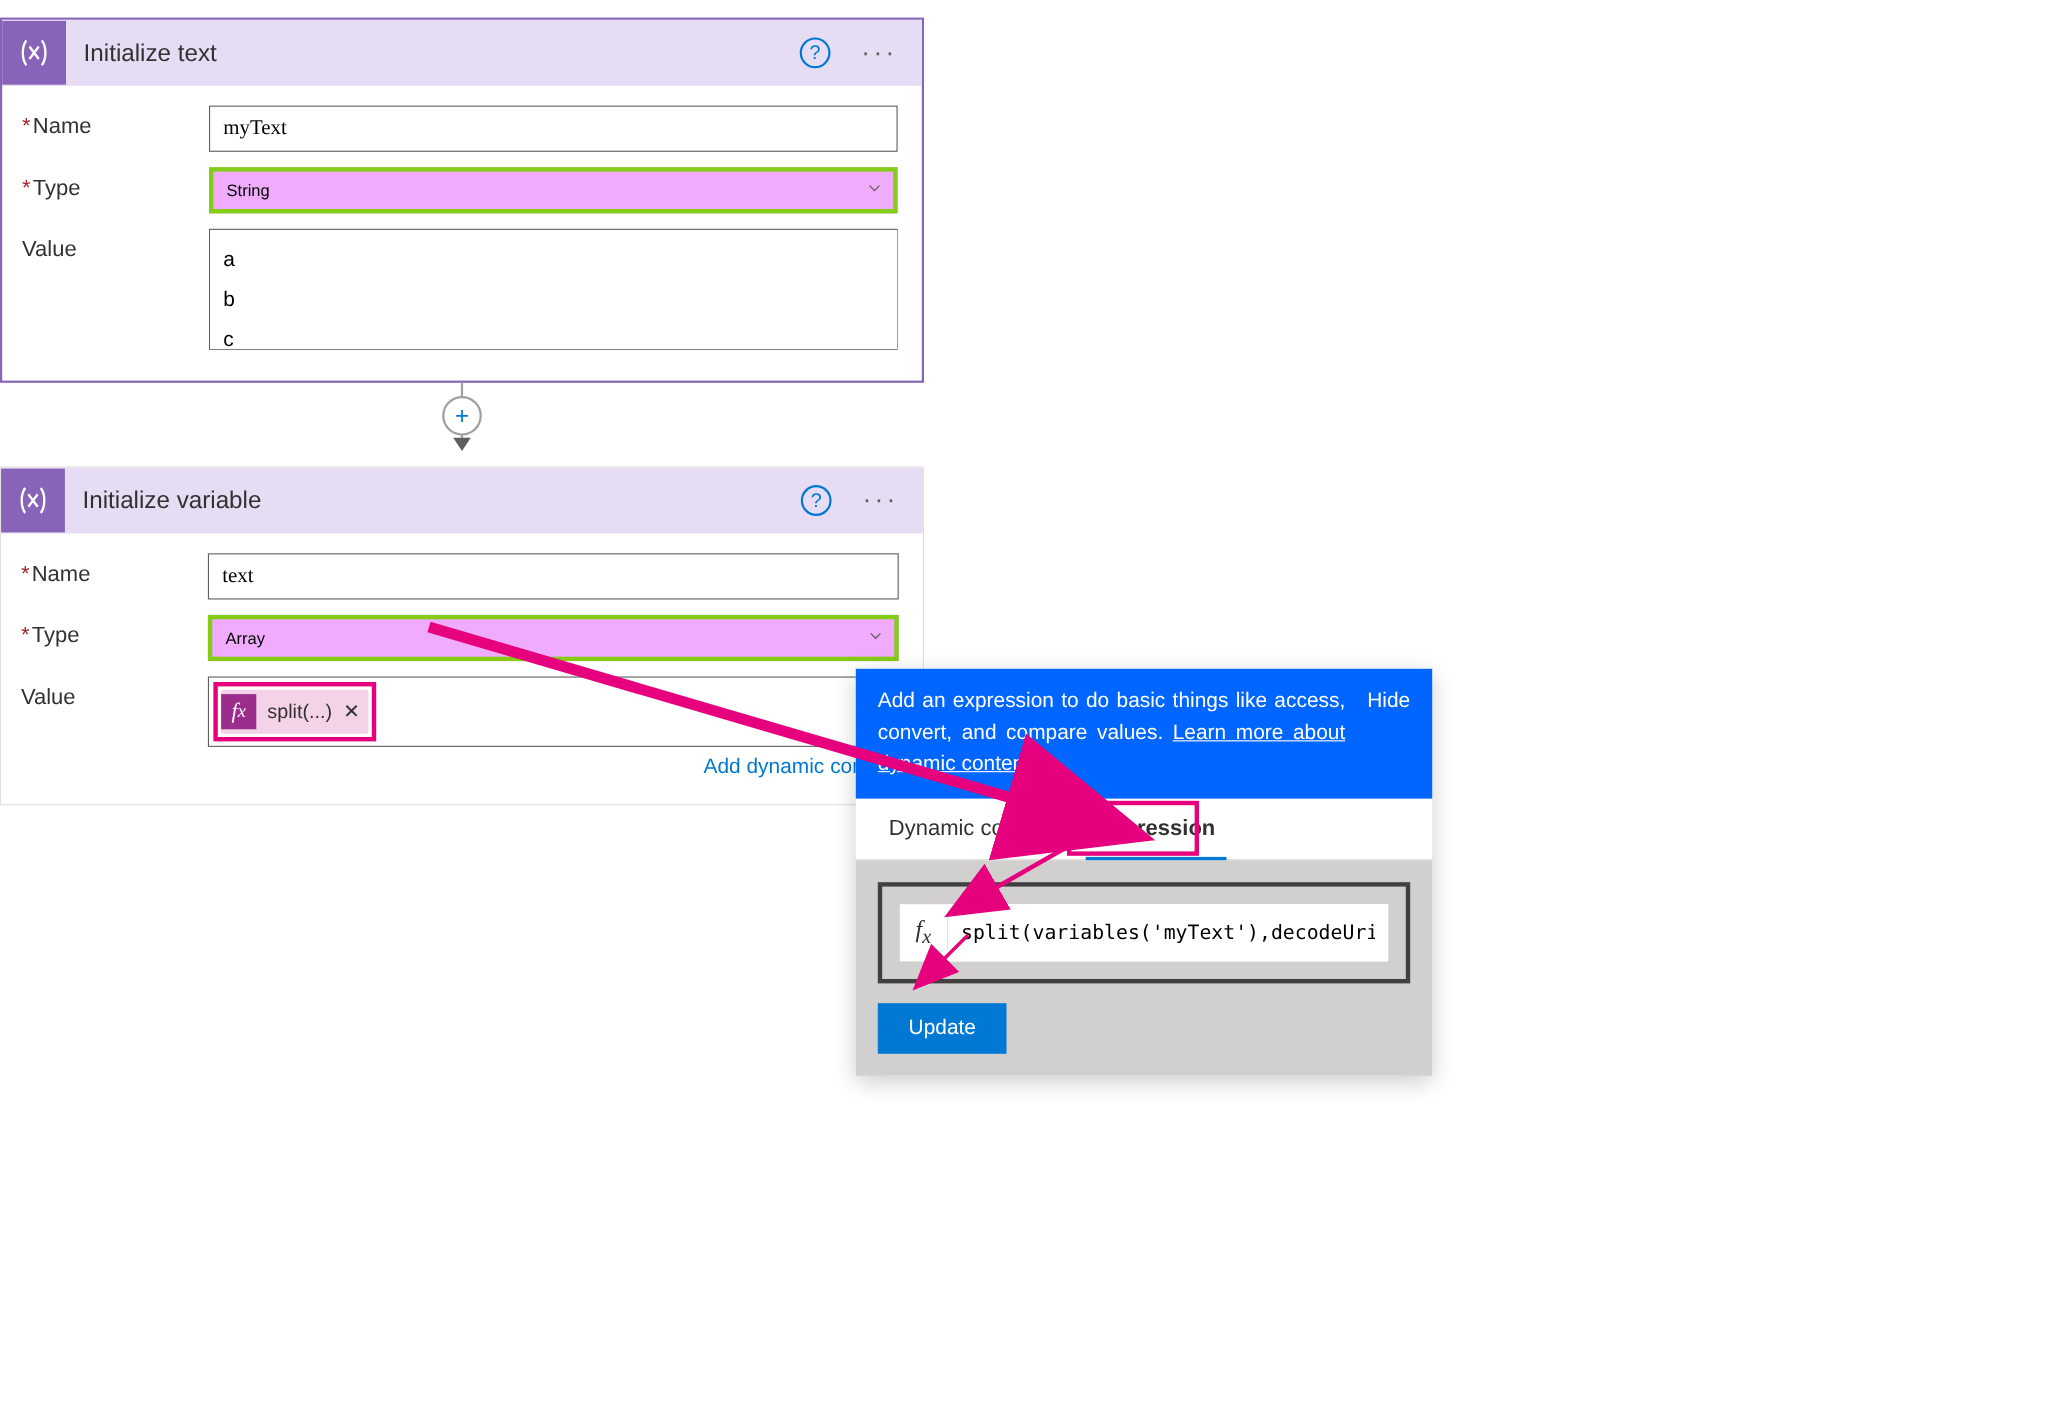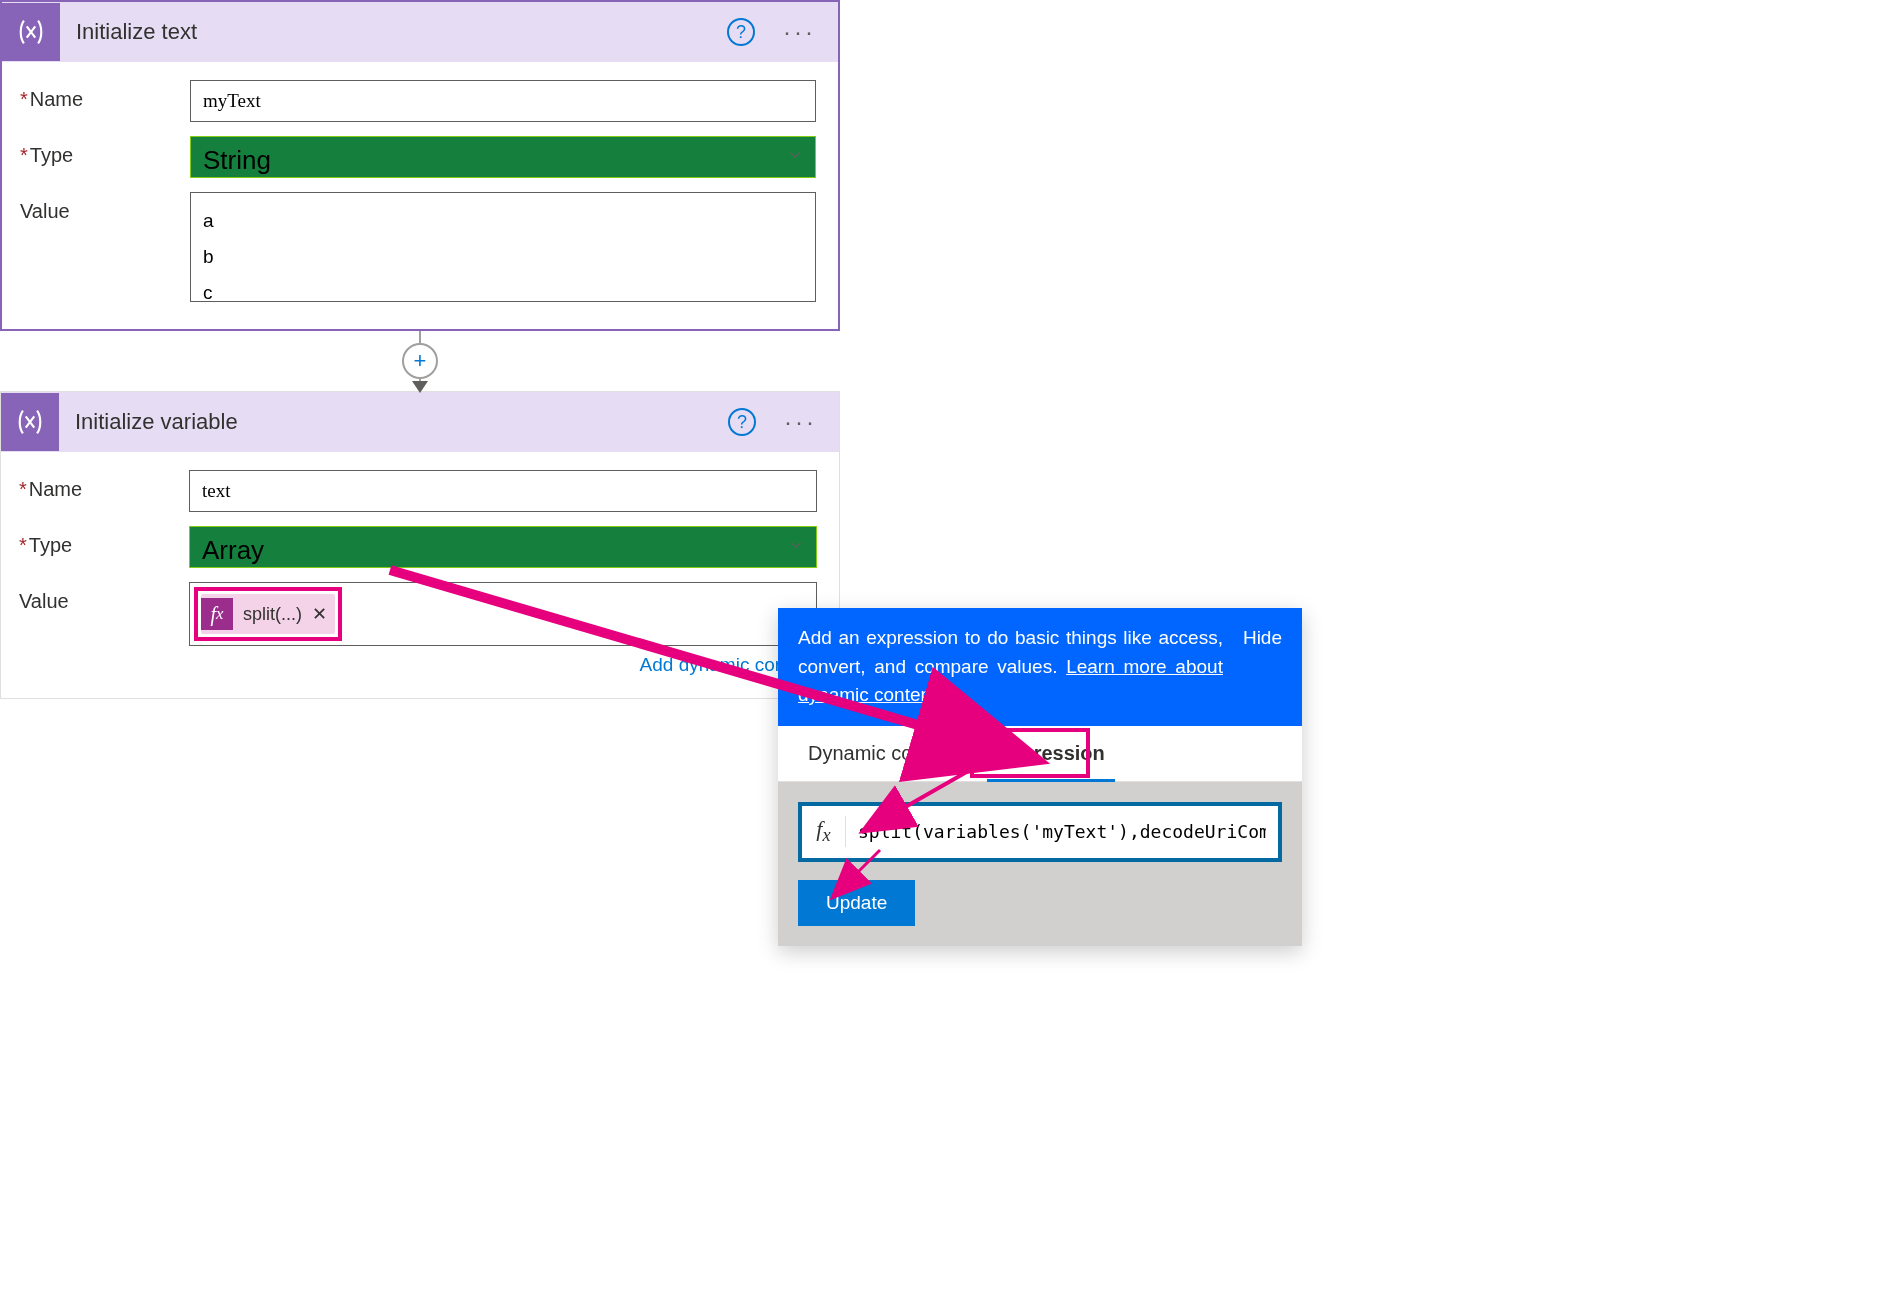--- a/index.html
+++ b/index.html
@@ -13,20 +13,21 @@
   }
   .canvas {
     position: relative;
     width: 840px;
     margin-left: 0;
   }
   .card {
     background: #fff;
     border: 1px solid #e1dfdd;
     margin-bottom: 0;
+    margin-top: 16px;
   }
   .card.selected {
     border: 2px solid #8764b8;
   }
   .card-header {
     display: flex;
     align-items: center;
     background: #e6dcf3;
     padding: 10px 14px;
     height: 60px;
@@ -75,24 +76,24 @@
     font-size: 19px;
     font-family: Liberation Serif, serif;
   }
   .select-wrap {
     position: relative;
     width: 100%;
   }
   .select-input {
     width: 100%;
     height: 42px;
-    border: 1px solid #84cc16;
+    border: 4px solid #84cc16;
     padding: 8px 12px;
-    font-size: 26px;
-    background: #15803d;
+    font-size: 15px;
+    background: #f0abfc;
     text-align: left;
     font-family: inherit;
   }
   .select-wrap .chev {
     position: absolute; right: 12px; top: 10px;
     pointer-events: none; color:#605e5c;
   }
   .textarea {
     width: 100%;
     min-height: 110px;
@@ -251,22 +252,22 @@
   }
   .fx-input {
     flex:1;
     border:none;
     padding:0 12px;
     font-family: Consolas, monospace;
     font-size:18px;
     height:100%;
   }
   .fx-row-highlight {
-    border: 4px solid #0369a1;
-    padding:0;
+    border: 4px solid #404040;
+    padding:16px;
   }
   .update-btn {
     background:#0078d4;
     color:#ffffff;
     border:none;
     padding: 12px 28px;
     font-size:19px;
     margin-top: 18px;
     cursor:pointer;
     font-family:inherit;

